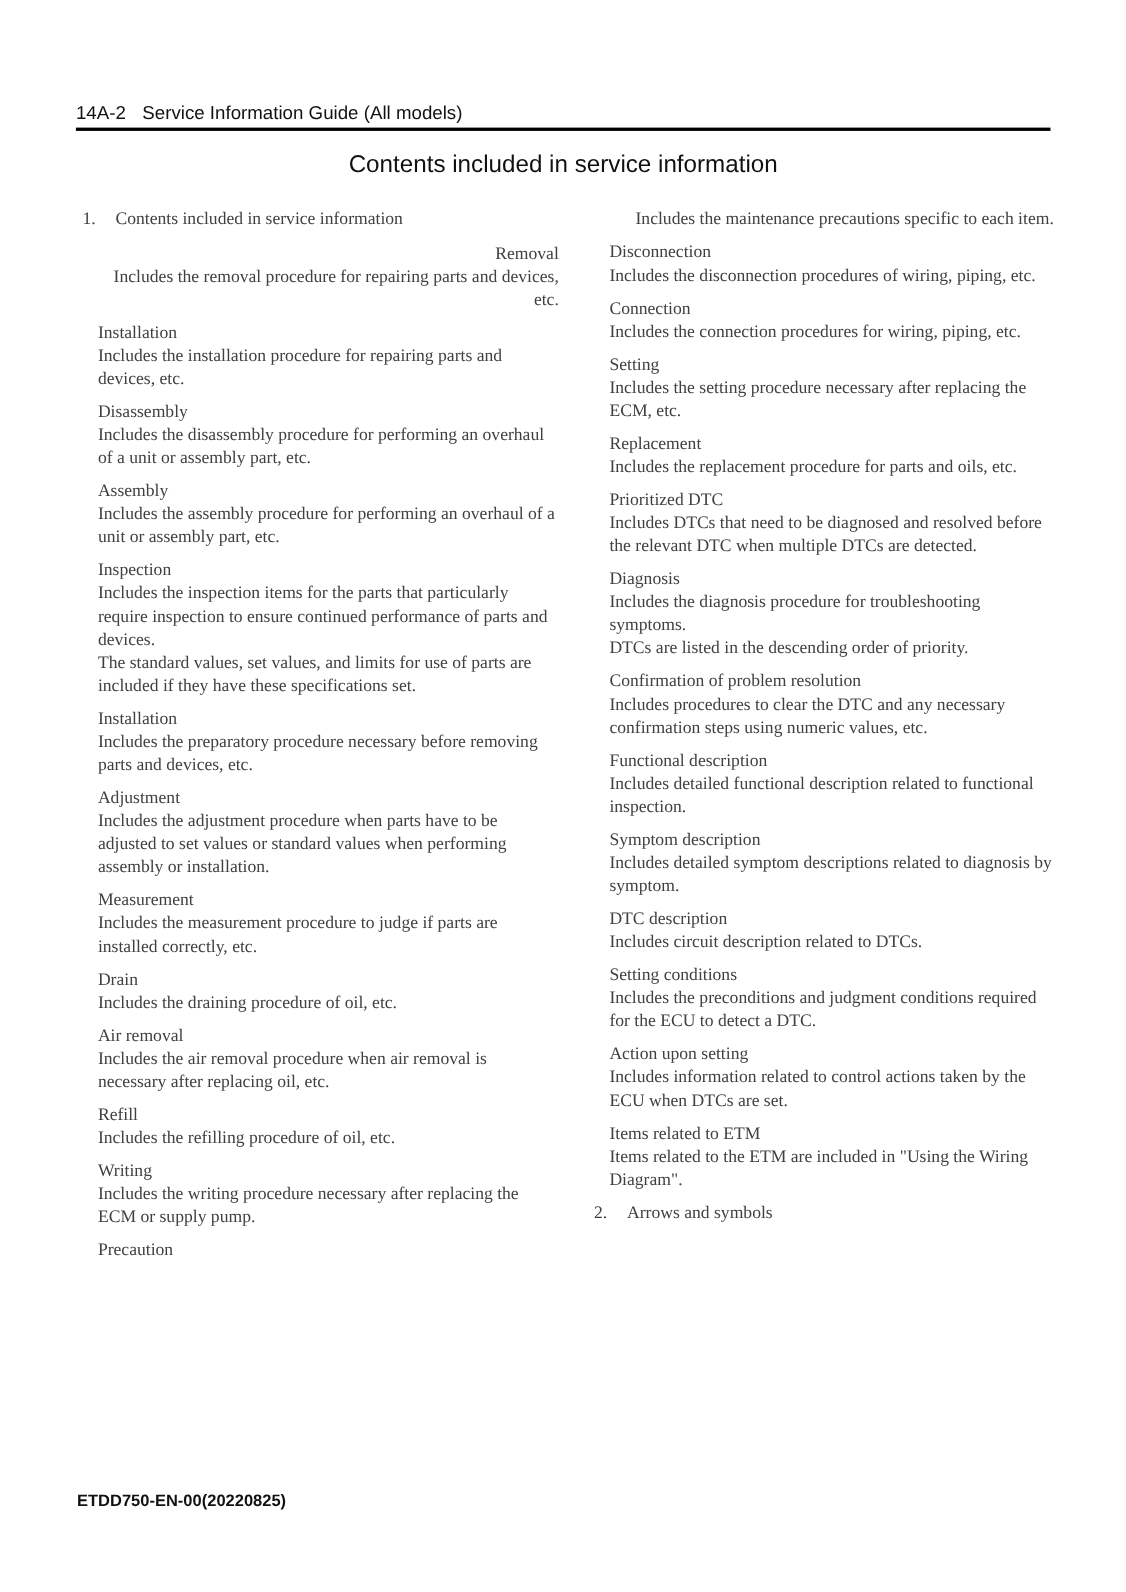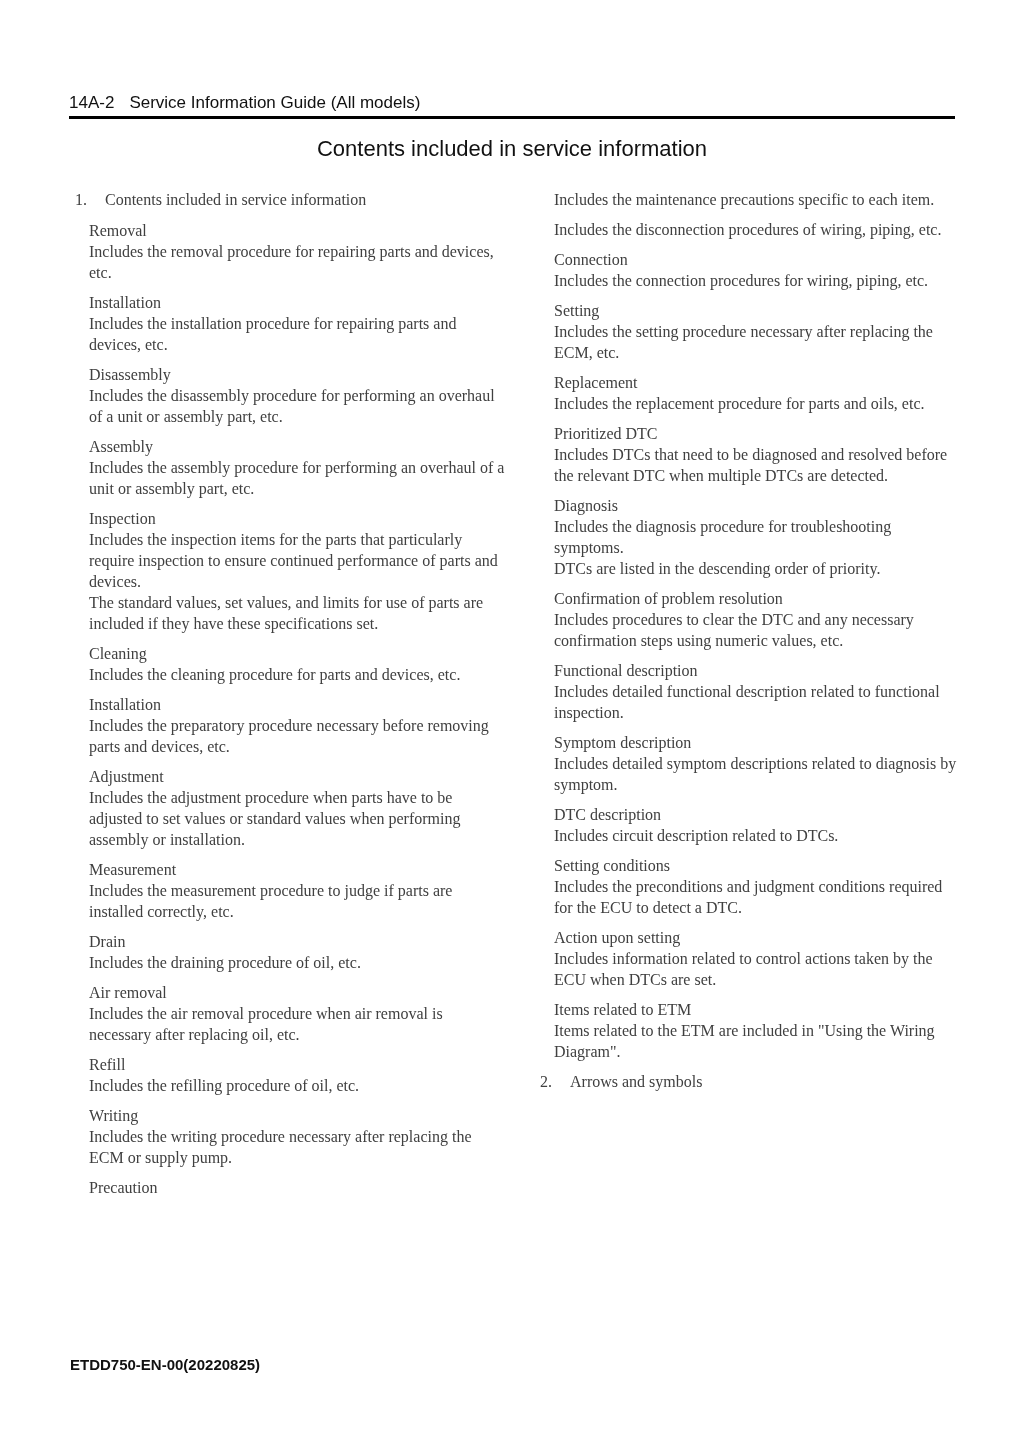--- a/index.html
+++ b/index.html
@@ -48,21 +48,21 @@
     font-size: 16px;
     line-height: 21px;
     color: #404040;
   }
   .col-left { left: 75px; width: 433px; }
   .col-right { left: 540px; width: 418px; }
   .numbered { white-space: nowrap; }
   .num { display: inline-block; width: 30px; }
   .entries { padding-left: 14px; }
   .entry { margin-top: 9px; }
-  .entries > .entry:first-child { margin-top: 10px; }
+  .entries > .entry:first-child { margin-top: 10px; text-align: right; }
   .col-right .entries > .entry:first-child { margin-top: 0; }
   .col-right .numbered { margin-top: 9px; }
   .term, .desc { margin: 0; }
   .doc-footer {
     position: absolute;
     left: 70px;
     top: 1356px;
     font-family: "Liberation Sans", sans-serif;
     font-size: 15px;
     color: #111111;
@@ -102,24 +102,20 @@
         <div class="entry">
           <div class="term">Assembly</div>
           <div class="desc">Includes the assembly procedure for performing an overhaul of a unit or assembly part, etc.</div>
         </div>
         <div class="entry">
           <div class="term">Inspection</div>
           <div class="desc">Includes the inspection items for the parts that particularly require inspection to ensure continued performance of parts and devices.</div>
           <div class="desc">The standard values, set values, and limits for use of parts are included if they have these specifications set.</div>
         </div>
         <div class="entry">
-          <div class="term">Cleaning</div>
-          <div class="desc">Includes the cleaning procedure for parts and devices, etc.</div>
-        </div>
-        <div class="entry">
           <div class="term">Installation</div>
           <div class="desc">Includes the preparatory procedure necessary before removing parts and devices, etc.</div>
         </div>
         <div class="entry">
           <div class="term">Adjustment</div>
           <div class="desc">Includes the adjustment procedure when parts have to be adjusted to set values or standard values when performing assembly or installation.</div>
         </div>
         <div class="entry">
           <div class="term">Measurement</div>
           <div class="desc">Includes the measurement procedure to judge if parts are installed correctly, etc.</div>
@@ -145,20 +141,21 @@
         </div>
       </div>
   </div>
 
   <div class="col col-right">
     <div class="entries" id="right-entries">
         <div class="entry">
           <div class="desc">Includes the maintenance precautions specific to each item.</div>
         </div>
         <div class="entry">
+          <div class="term">Disconnection</div>
           <div class="desc">Includes the disconnection procedures of wiring, piping, etc.</div>
         </div>
         <div class="entry">
           <div class="term">Connection</div>
           <div class="desc">Includes the connection procedures for wiring, piping, etc.</div>
         </div>
         <div class="entry">
           <div class="term">Setting</div>
           <div class="desc">Includes the setting procedure necessary after replacing the ECM, etc.</div>
         </div>

